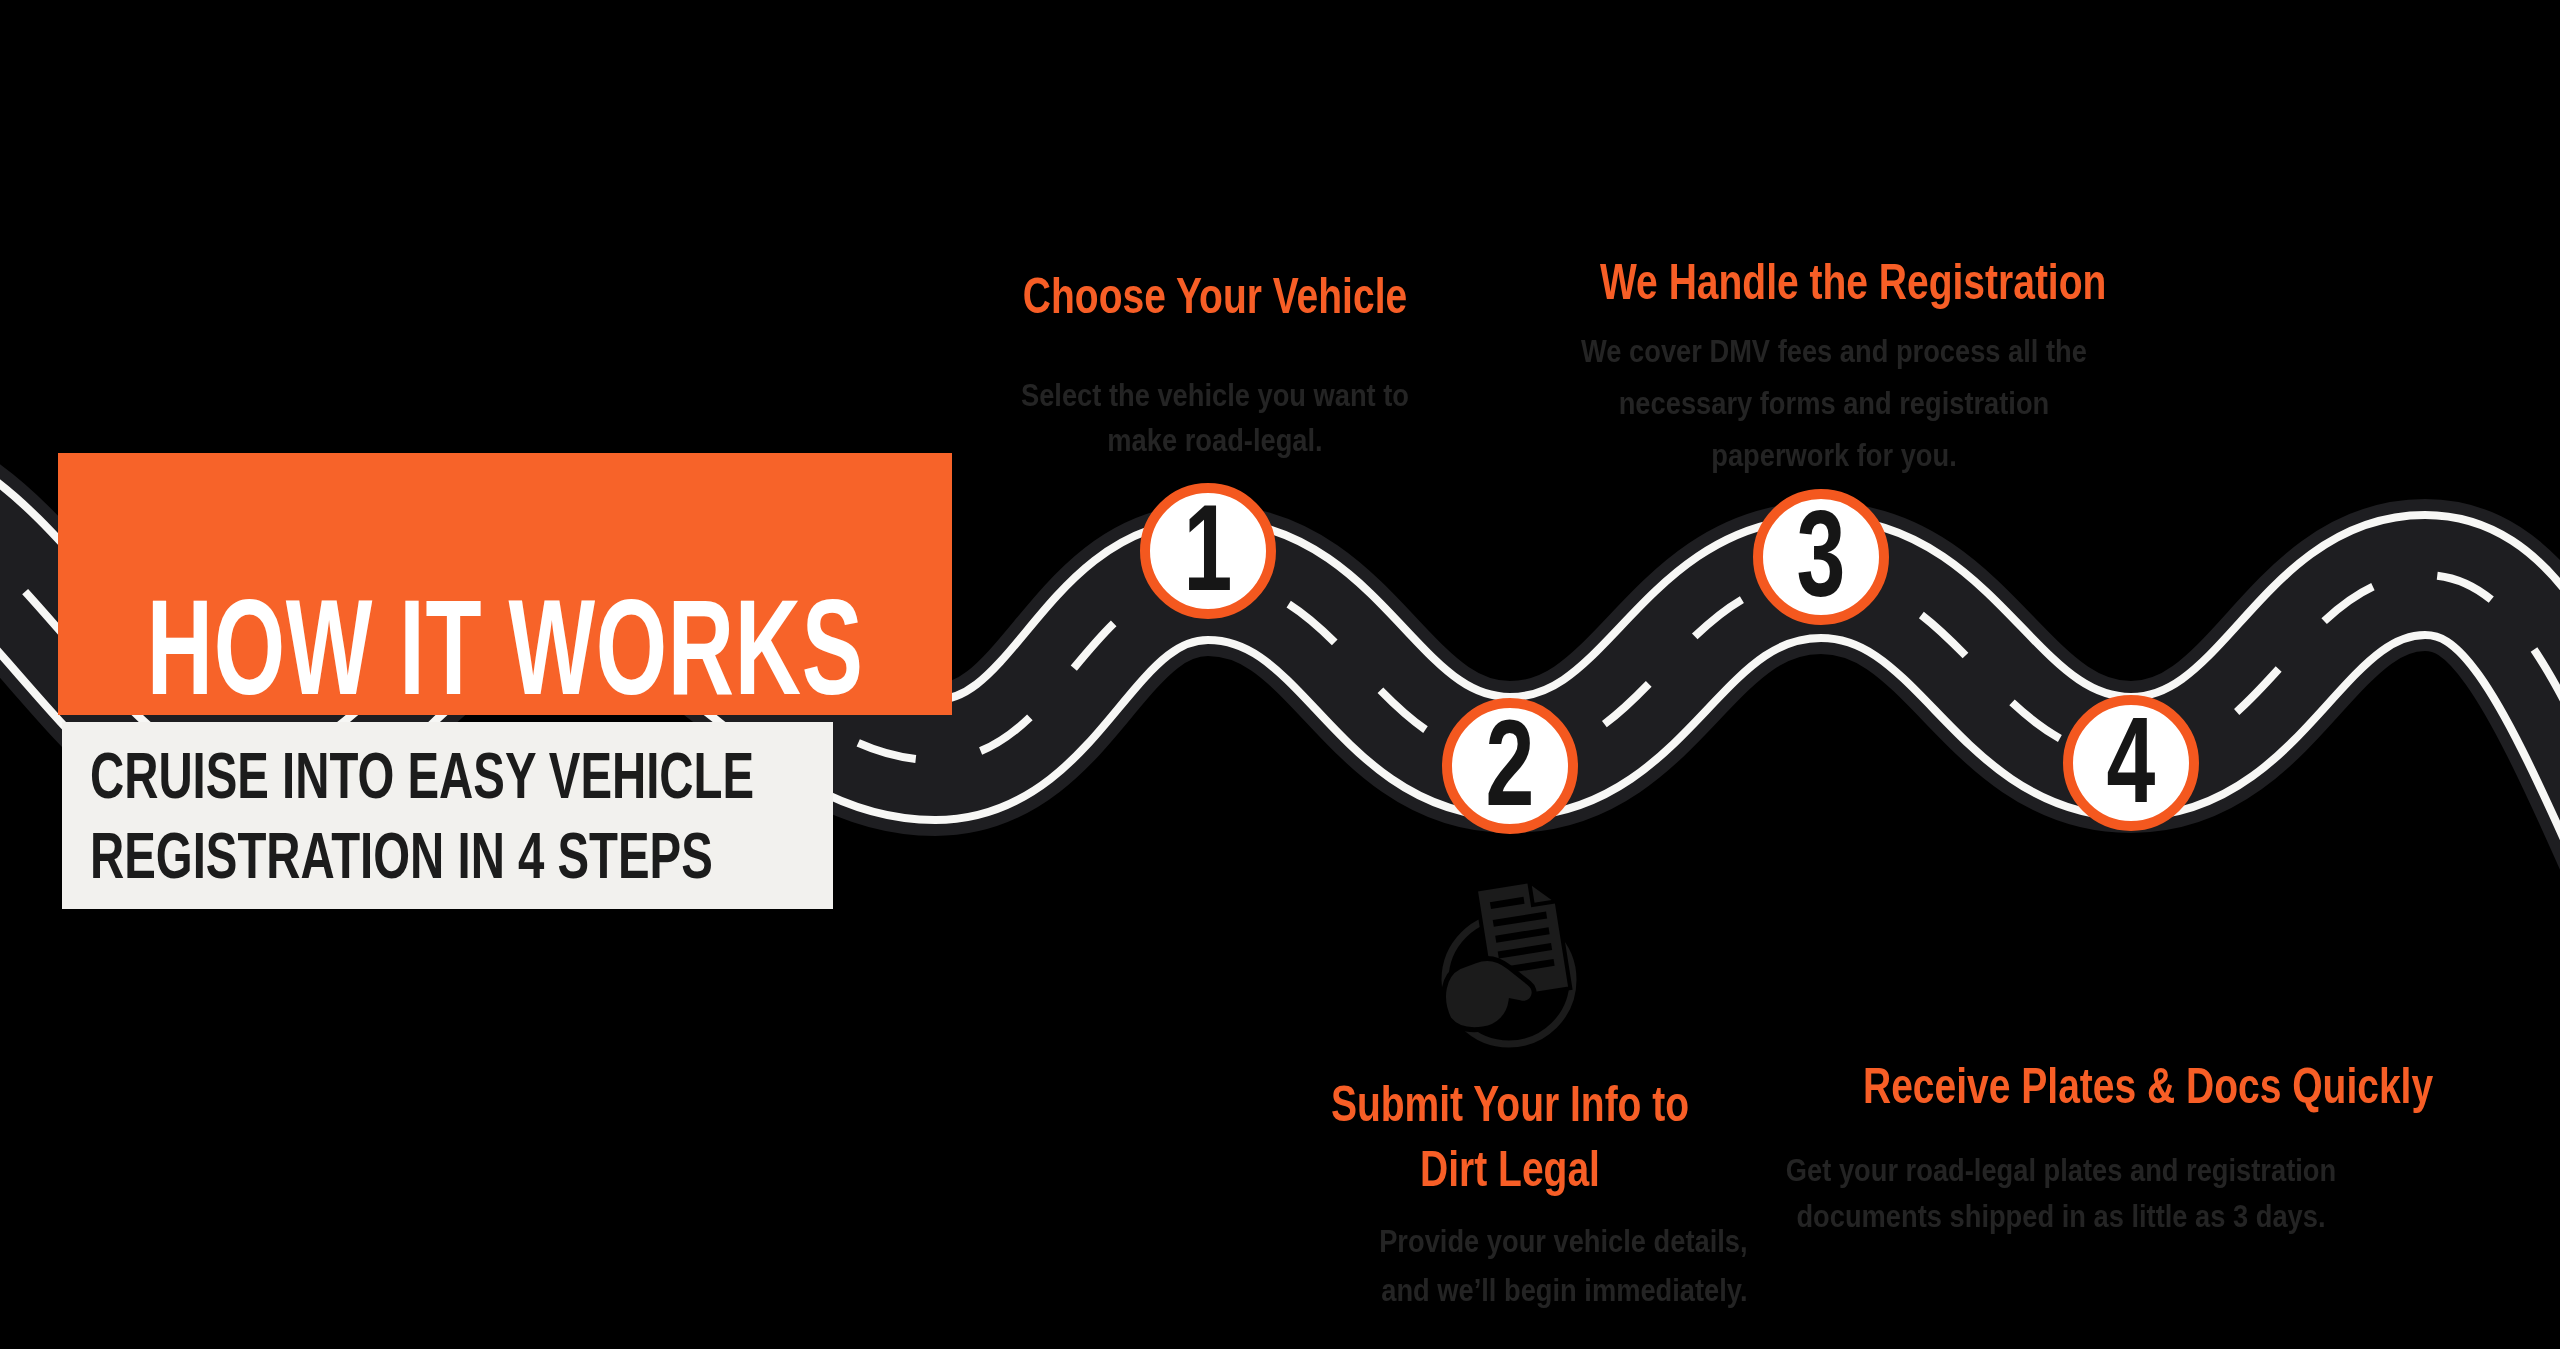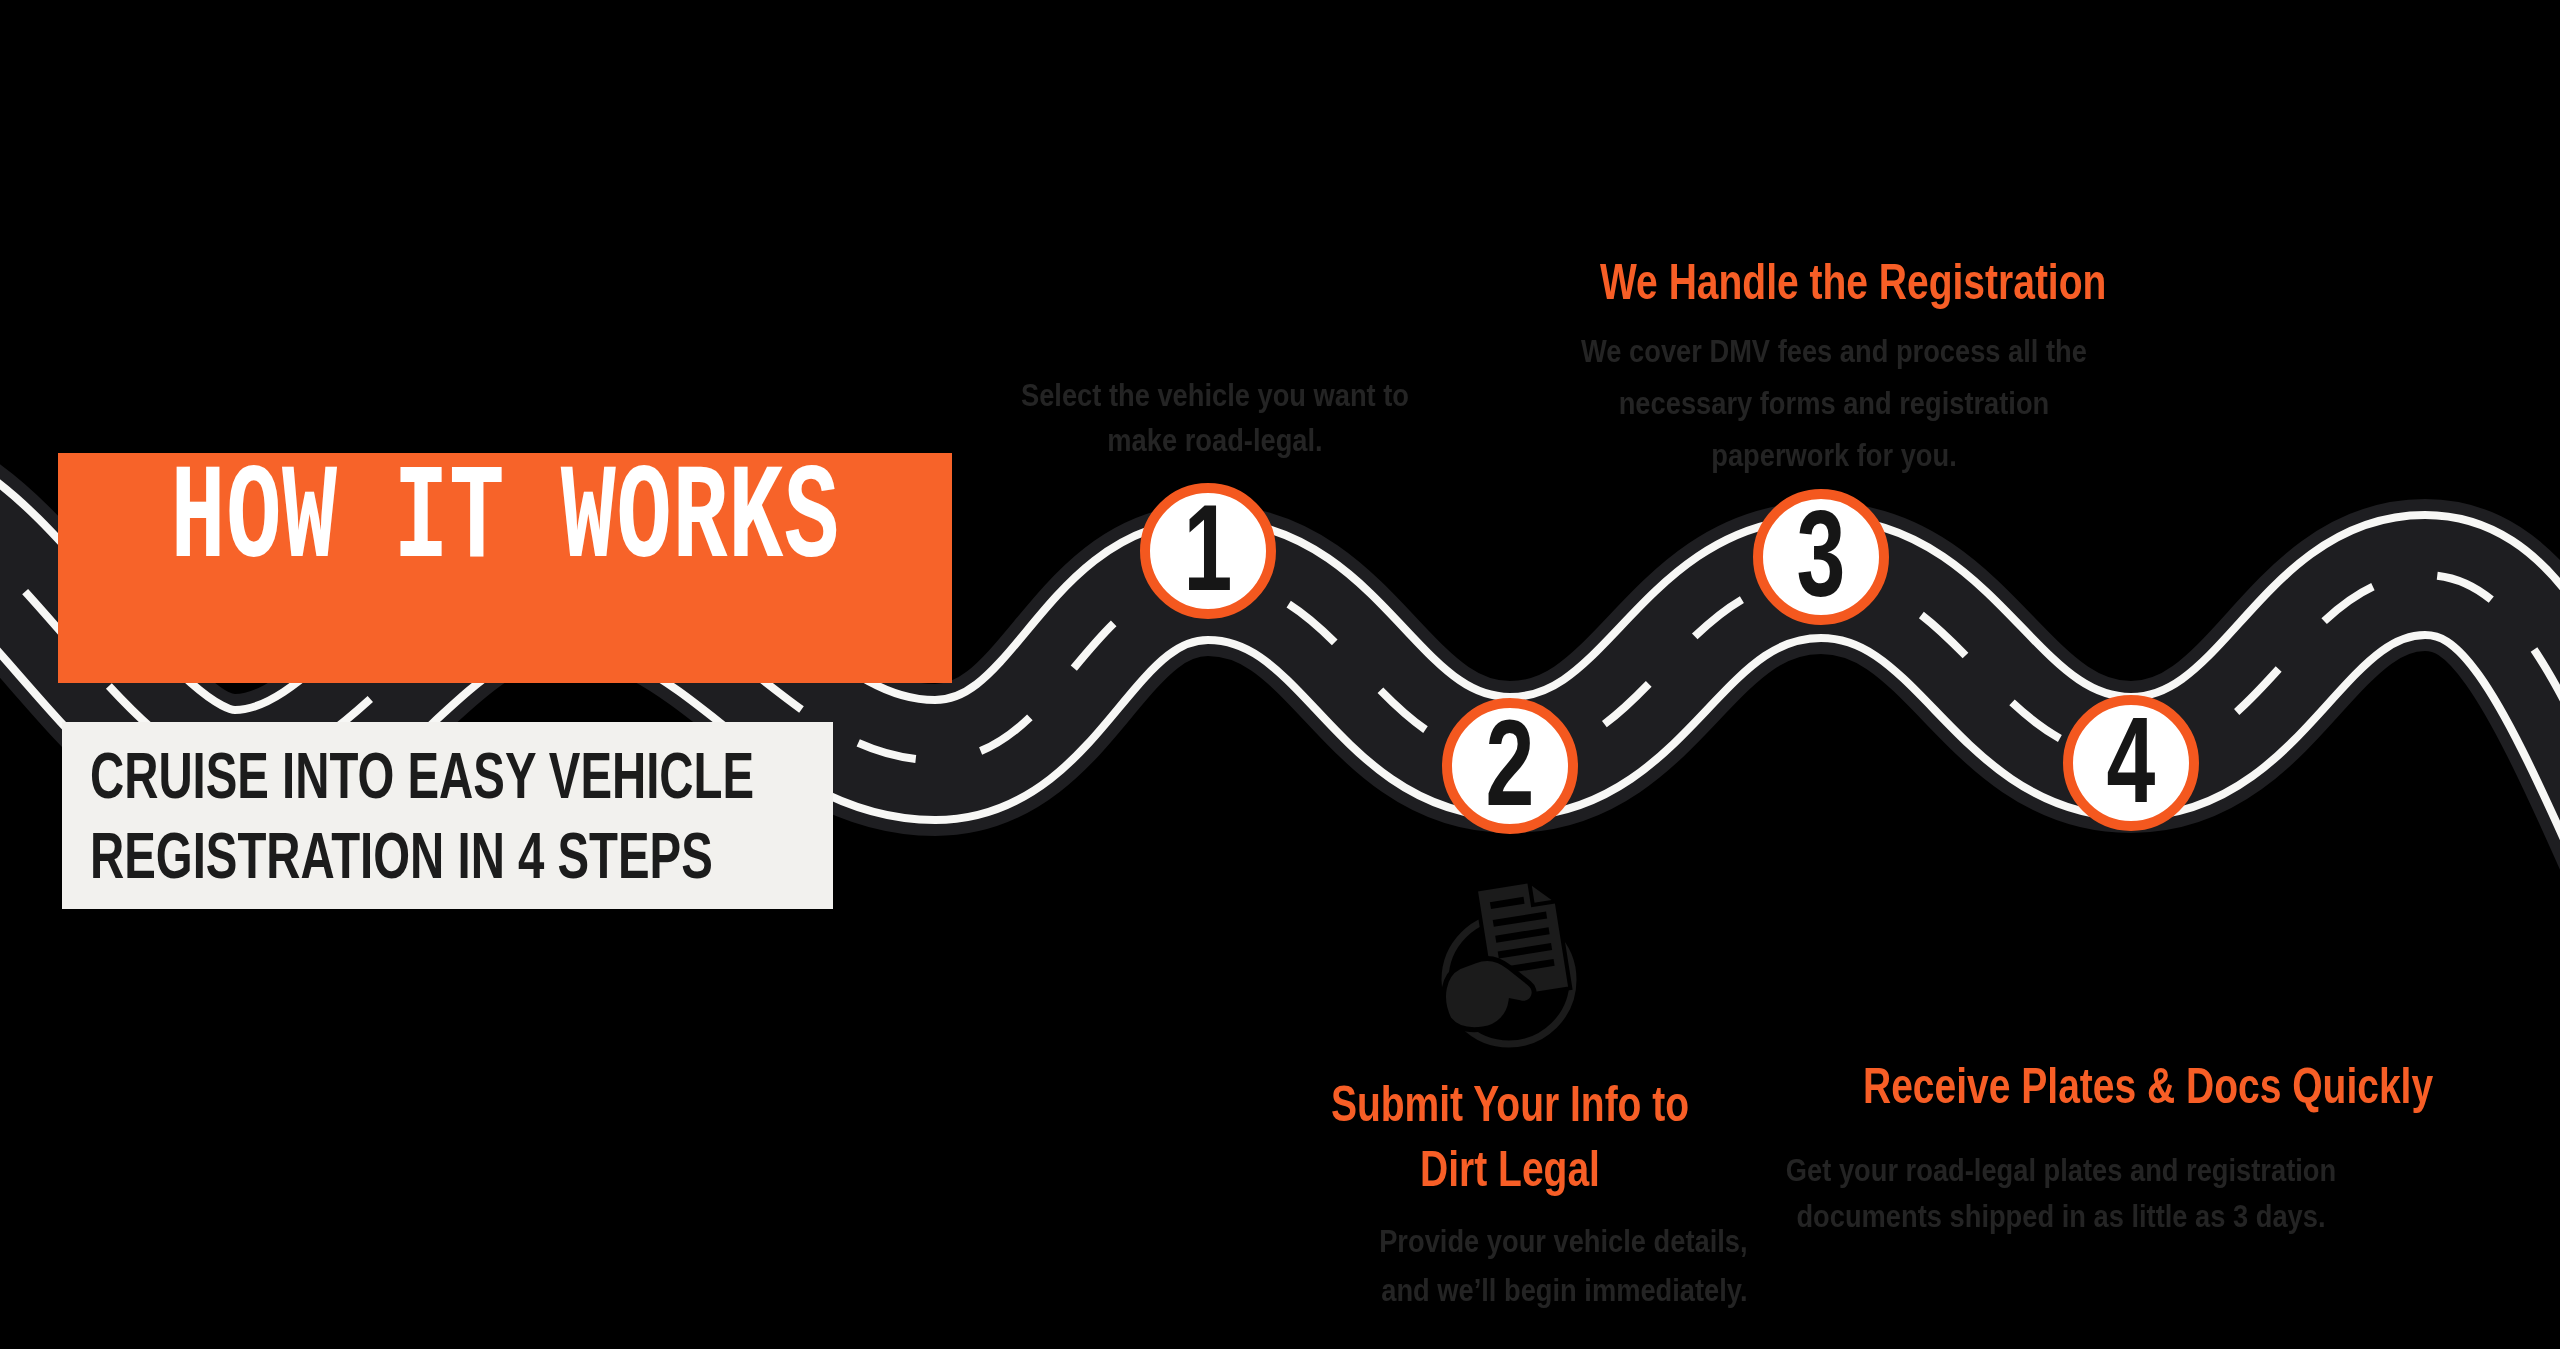--- a/index.html
+++ b/index.html
@@ -17,25 +17,24 @@
   html,body{margin:0;padding:0;background:var(--bg);}
   .stage{
     position:relative;width:2560px;height:1349px;overflow:hidden;
     background:var(--bg);
     font-family:"Liberation Sans", sans-serif;
   }
   .road-svg{position:absolute;left:0;top:0;width:2560px;height:1349px;}
 
   
   .banner{
-    position:absolute;left:58px;top:453px;width:894px;height:230px;
+    position:absolute;left:58px;top:453px;width:894px;height:262px;
     background:var(--banner);
-    display:flex;align-items:flex-start;justify-content:center;
+    display:flex;align-items:flex-end;justify-content:center;
     z-index:5;
-    font-family:Liberation Mono, monospace;
   }
   .banner-title{
     display:inline-block;color:#ffffff;font-weight:700;font-size:135px;
     white-space:nowrap;transform:scaleX(0.68);letter-spacing:1px;line-height:1;
   }
 
   
   .subtitle-box{
     position:absolute;left:62px;top:722px;width:771px;height:187px;
     background:var(--lightbox);
@@ -108,20 +107,23 @@
   <div class="marker" style="left:1442px;top:698px;">
     <span class="marker-number">2</span>
   </div>
   <div class="marker" style="left:1753px;top:489px;">
     <span class="marker-number">3</span>
   </div>
   <div class="marker" style="left:2063px;top:695px;">
     <span class="marker-number">4</span>
   </div>
 
+  <div class="step-title" style="left:915px;top:272px;width:600px;">
+    <div class="tline">Choose Your Vehicle</div>
+  </div>
   <div class="step-desc s1d" style="left:965px;top:348px;width:500px;margin-top:25px;">
     <div class="dline">Select the vehicle you want to</div>
     <div class="dline">make road-legal.</div>
   </div>
 
   <svg class="step2-icon" viewBox="-80 -95 160 190" xmlns="http://www.w3.org/2000/svg">
     <circle cx="0" cy="5" r="64" fill="none" stroke="#1B1B1B" stroke-width="7"></circle>
     <g transform="rotate(-9 14 -30)">
       <path d="M -24 -92 L 30 -92 L 54 -68 L 54 20 L -24 20 Z" fill="#1B1B1B" stroke="#000000" stroke-width="4"></path>
       <path d="M 30 -92 L 30 -68 L 54 -68 Z" fill="#1B1B1B" stroke="#000000" stroke-width="4"></path>

